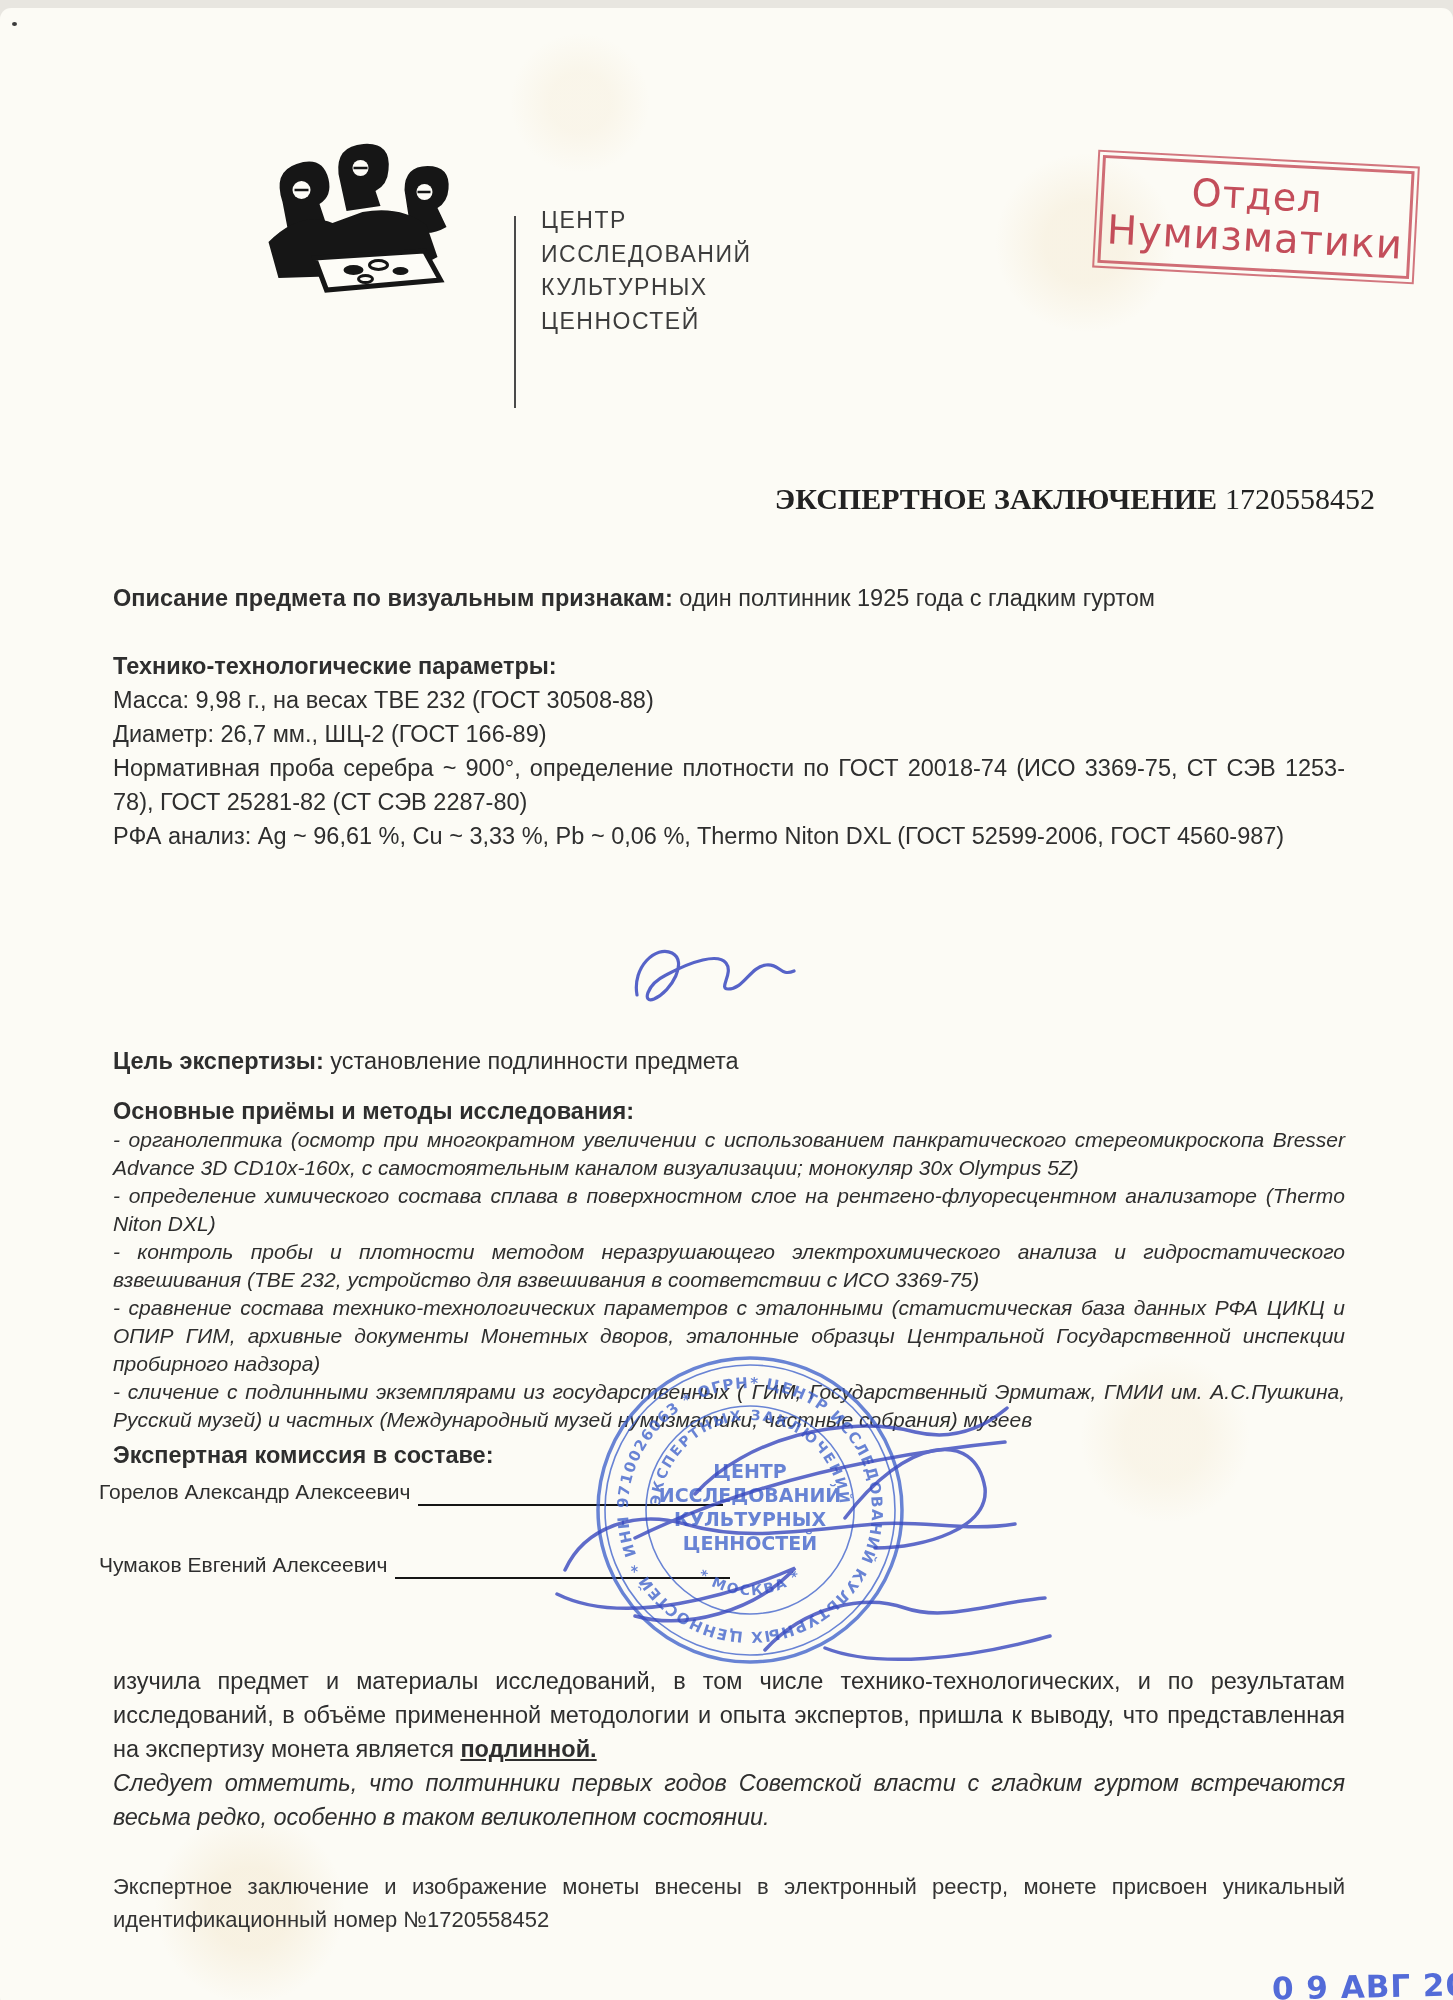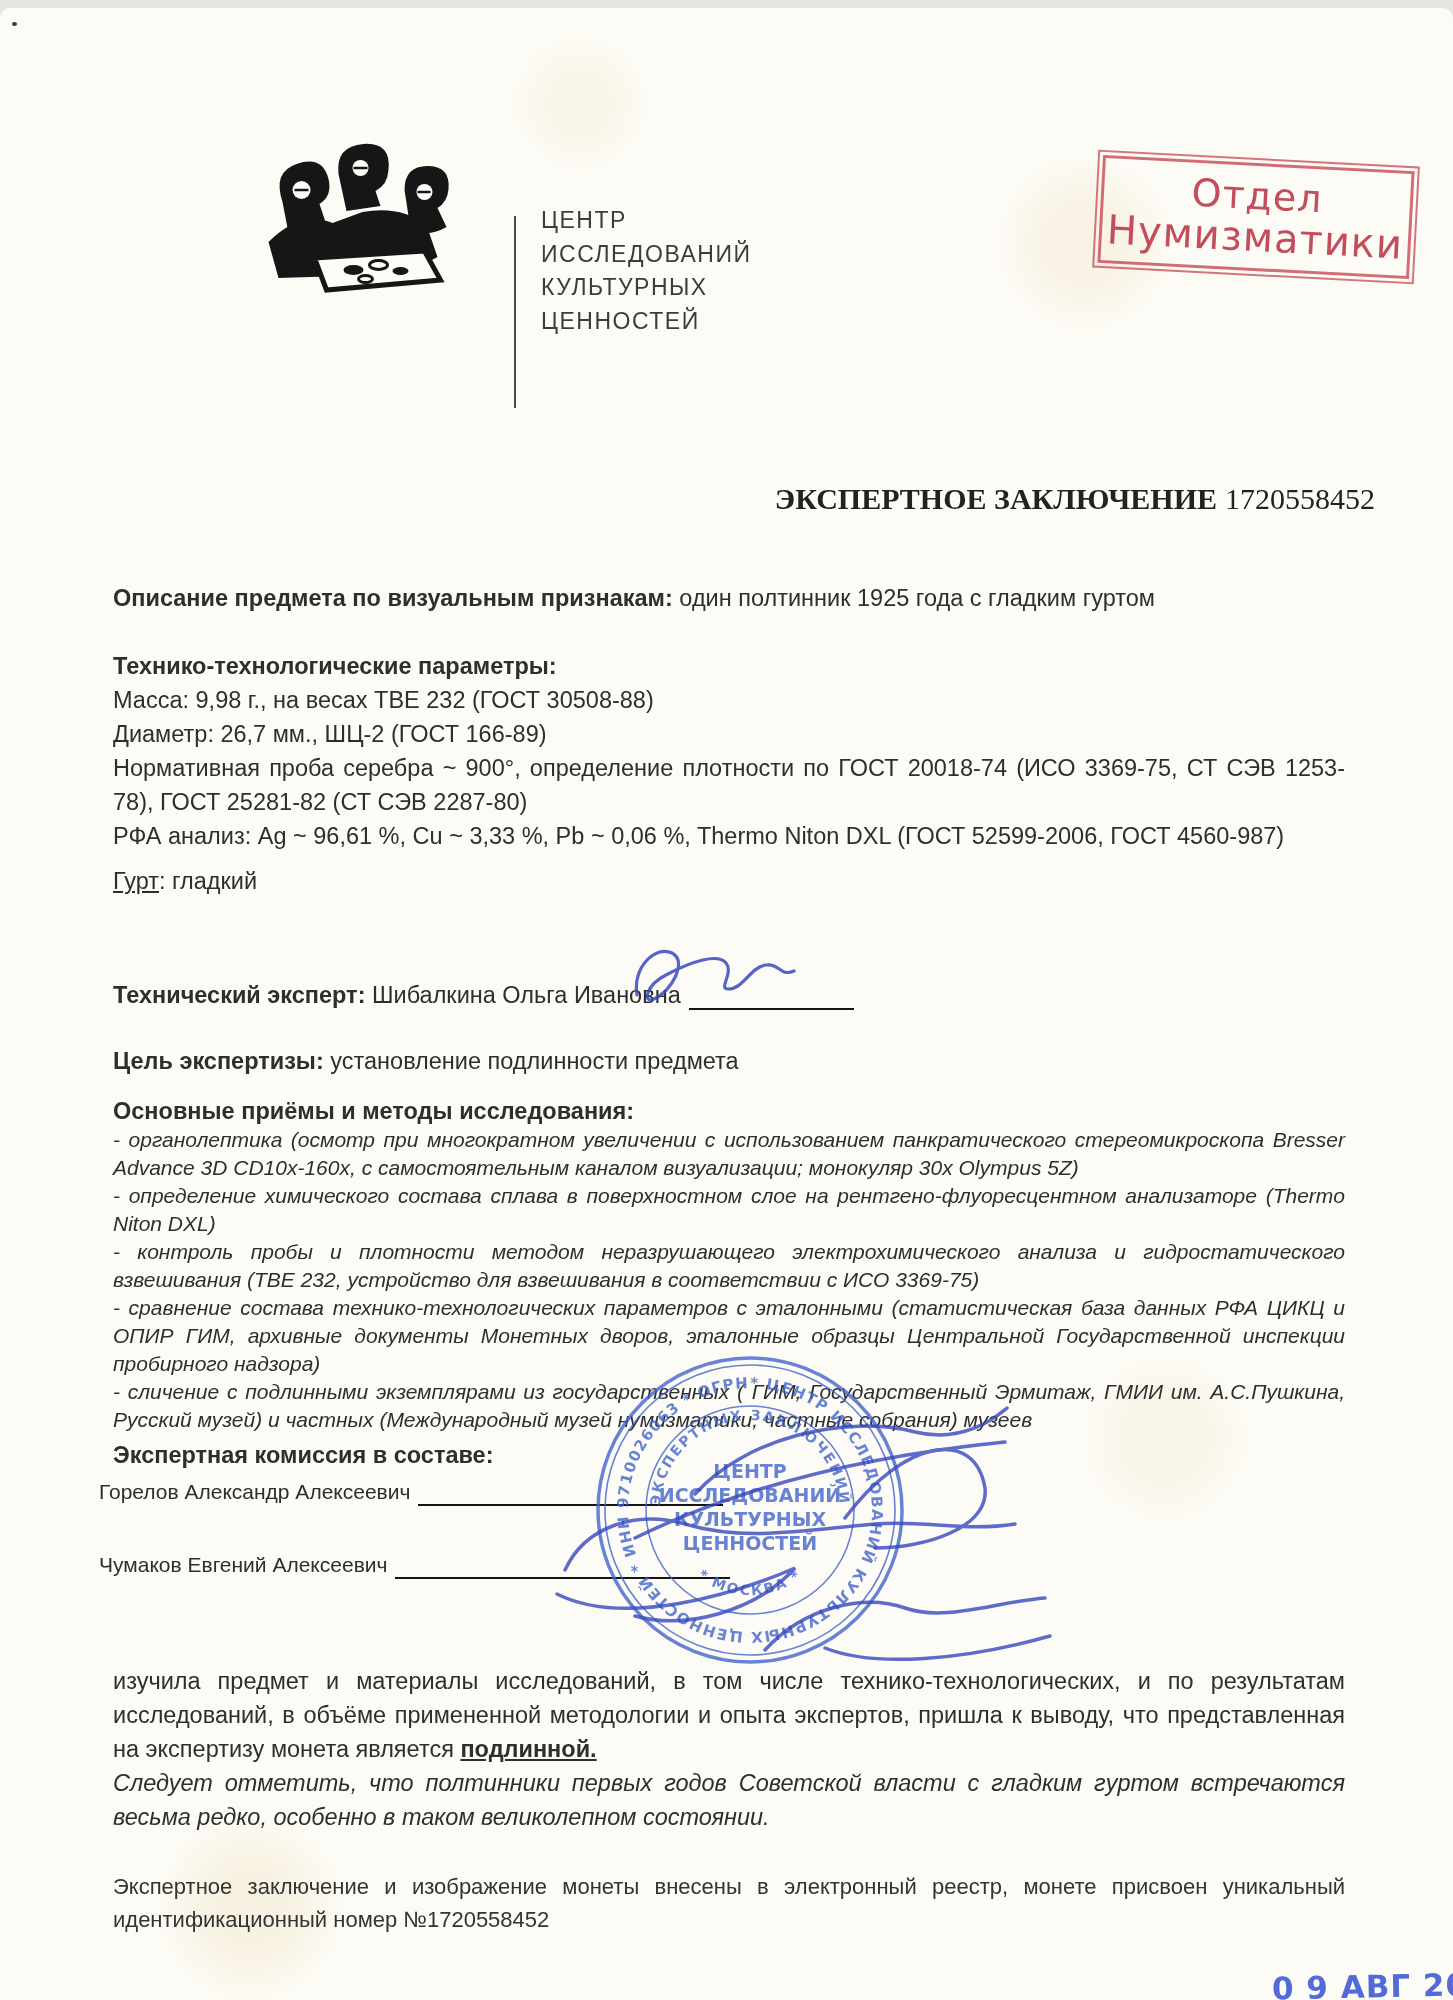--- a/index.html
+++ b/index.html
@@ -122,28 +122,22 @@
 
   <p class="blk bt bold" style="top:641px;">Технико-технологические параметры:</p>
   <div class="blk bt" style="top:675px;">
     <p>Масса: 9,98 г., на весах ТВЕ 232 (ГОСТ 30508-88)</p>
     <p>Диаметр: 26,7 мм., ШЦ-2 (ГОСТ 166-89)</p>
     <p class="just">Нормативная проба серебра ~ 900°, определение плотности по ГОСТ 20018-74 (ИСО 3369-75, СТ СЭВ 1253-78),  ГОСТ 25281-82 (СТ СЭВ 2287-80)</p>
     <p>РФА анализ: Ag ~ 96,61 %, Cu ~ 3,33 %, Pb ~ 0,06 %, Thermo Niton DXL (ГОСТ  52599-2006, ГОСТ 4560-987)</p>
   </div>
 
   <div class="blk bt" style="top:856px;">
-    <p>
-      <span class="ul">Гурт</span><span>: гладкий</span>
-    </p>
-  </div>
-
-  <p class="blk bt" style="top:970px; z-index:1;">
-    <span class="bold">Технический эксперт:</span><span> Шибалкина Ольга Ивановна</span><span class="sigline" style="width:165px;"></span>
-  </p>
+  </div>
+
   <svg class="ink" style="left:622px; top:925px;" width="180" height="90" viewBox="0 0 180 90" aria-hidden="true">
     <path d="M15 62 C10 34 34 12 50 20 C66 28 50 58 32 66 C20 71 24 52 44 42 C70 28 96 20 104 30 C112 40 96 56 106 56 C122 56 128 34 144 32 C158 30 158 44 172 38" fill="none" stroke="#3848bf" stroke-width="3.2" stroke-linecap="round" opacity=".85"></path>
   </svg>
 
   <p class="blk bt" style="top:1036px;">
     <span class="bold">Цель экспертизы:</span><span> установление подлинности предмета</span>
   </p>
 
   <p class="blk bt bold" style="top:1086px;">Основные приёмы и методы исследования:</p>
   <div class="blk" style="top:1118px;">

